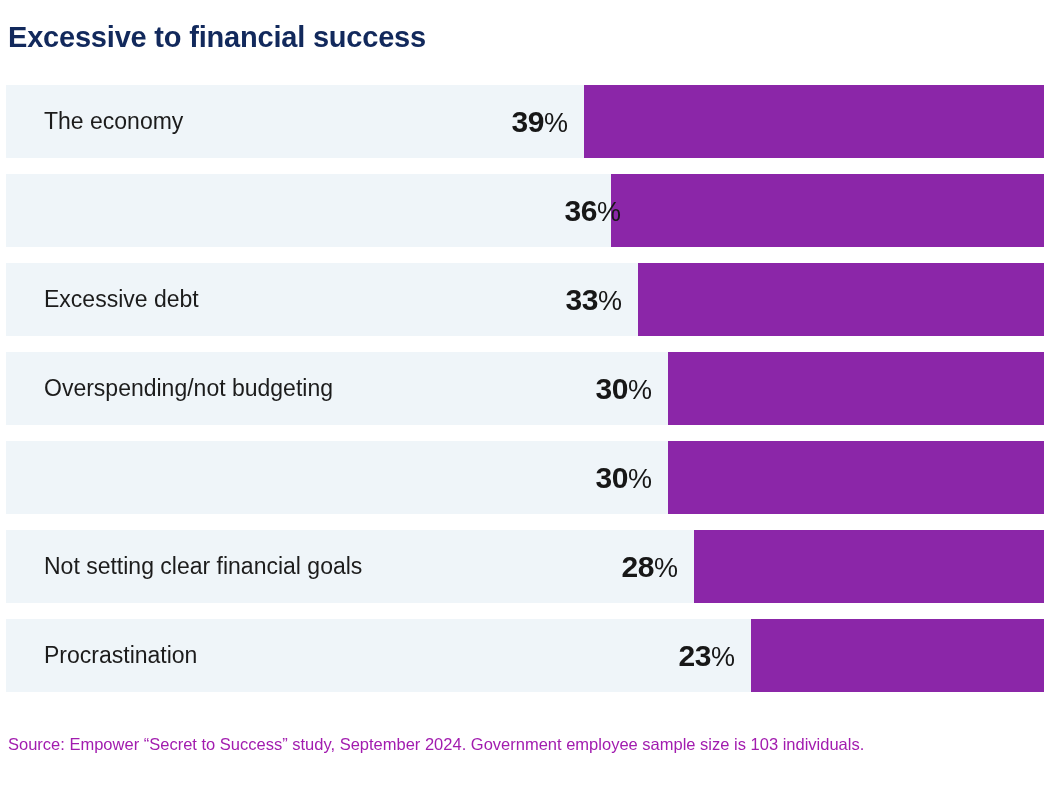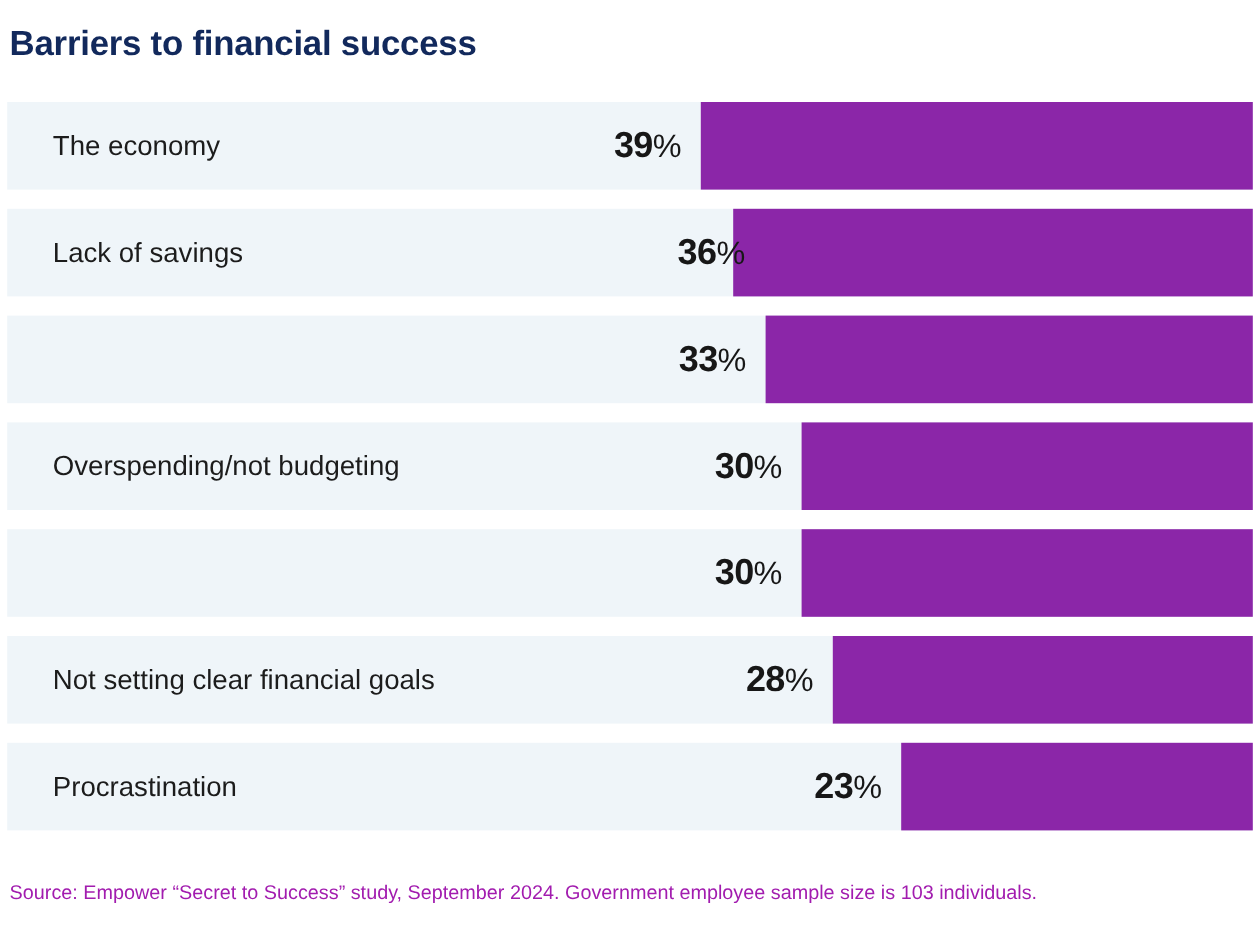--- a/index.html
+++ b/index.html
@@ -86,34 +86,34 @@
     color: #a21caf;
     line-height: 22px;
     white-space: nowrap;
   }
 </style>
 </head>
 <body>
 
 <div class="page">
 
-  <div class="chart-title">Barriers to financial success</div>
+  <div class="chart-title">Excessive to financial success</div>
 
   <div class="rows">
       <div class="bar-row">
         <div class="row-label">The economy</div>
         <div class="bar" style="width: 460px; left: 578px; background: rgb(139, 38, 168);"></div>
         <div class="row-value" style="right: 476px;"><span class="num">39</span><span class="pct">%</span></div>
       </div>
       <div class="bar-row">
-        <div class="row-label">Lack of savings</div>
         <div class="bar" style="width: 433px; left: 605px; background: rgb(139, 38, 168);"></div>
         <div class="row-value" style="right: 423px;"><span class="num">36</span><span class="pct">%</span></div>
       </div>
       <div class="bar-row">
+        <div class="row-label">Excessive debt</div>
         <div class="bar" style="width: 406px; left: 632px; background: rgb(139, 38, 168);"></div>
         <div class="row-value" style="right: 422px;"><span class="num">33</span><span class="pct">%</span></div>
       </div>
       <div class="bar-row">
         <div class="row-label">Overspending/not budgeting</div>
         <div class="bar" style="width: 376px; left: 662px; background: rgb(139, 38, 168);"></div>
         <div class="row-value" style="right: 392px;"><span class="num">30</span><span class="pct">%</span></div>
       </div>
       <div class="bar-row">
         <div class="bar" style="width: 376px; left: 662px; background: rgb(139, 38, 168);"></div>

